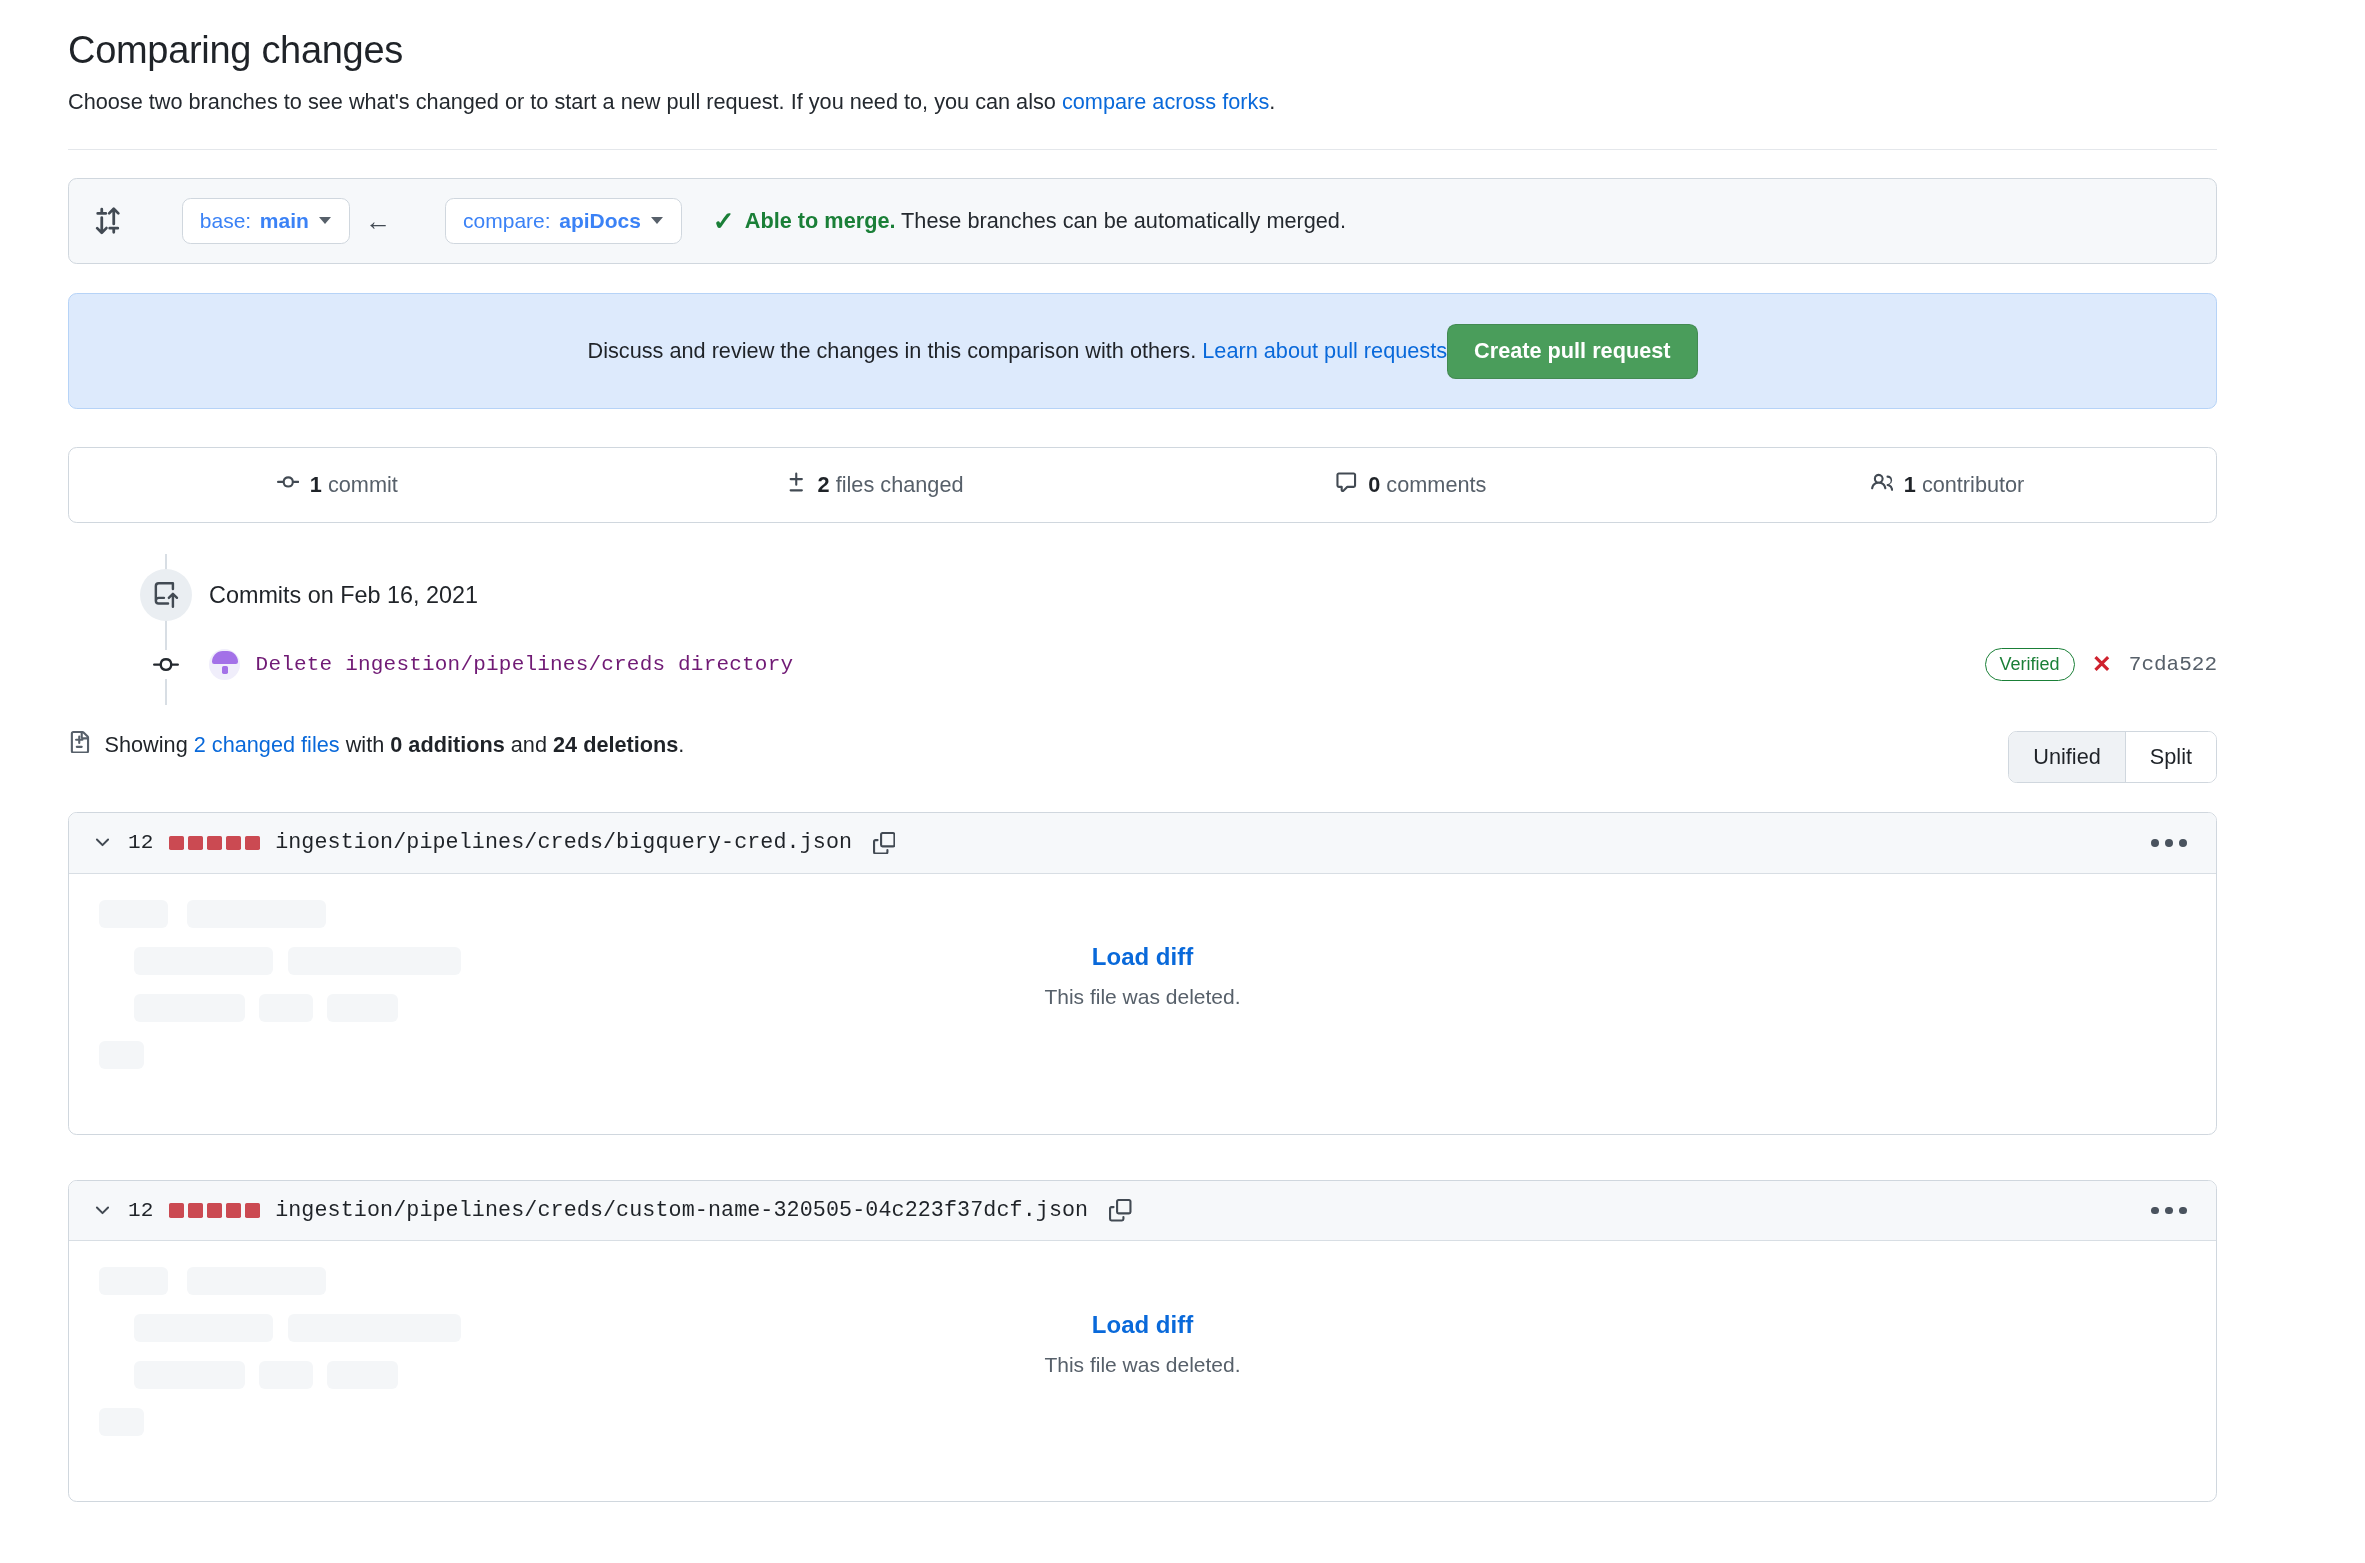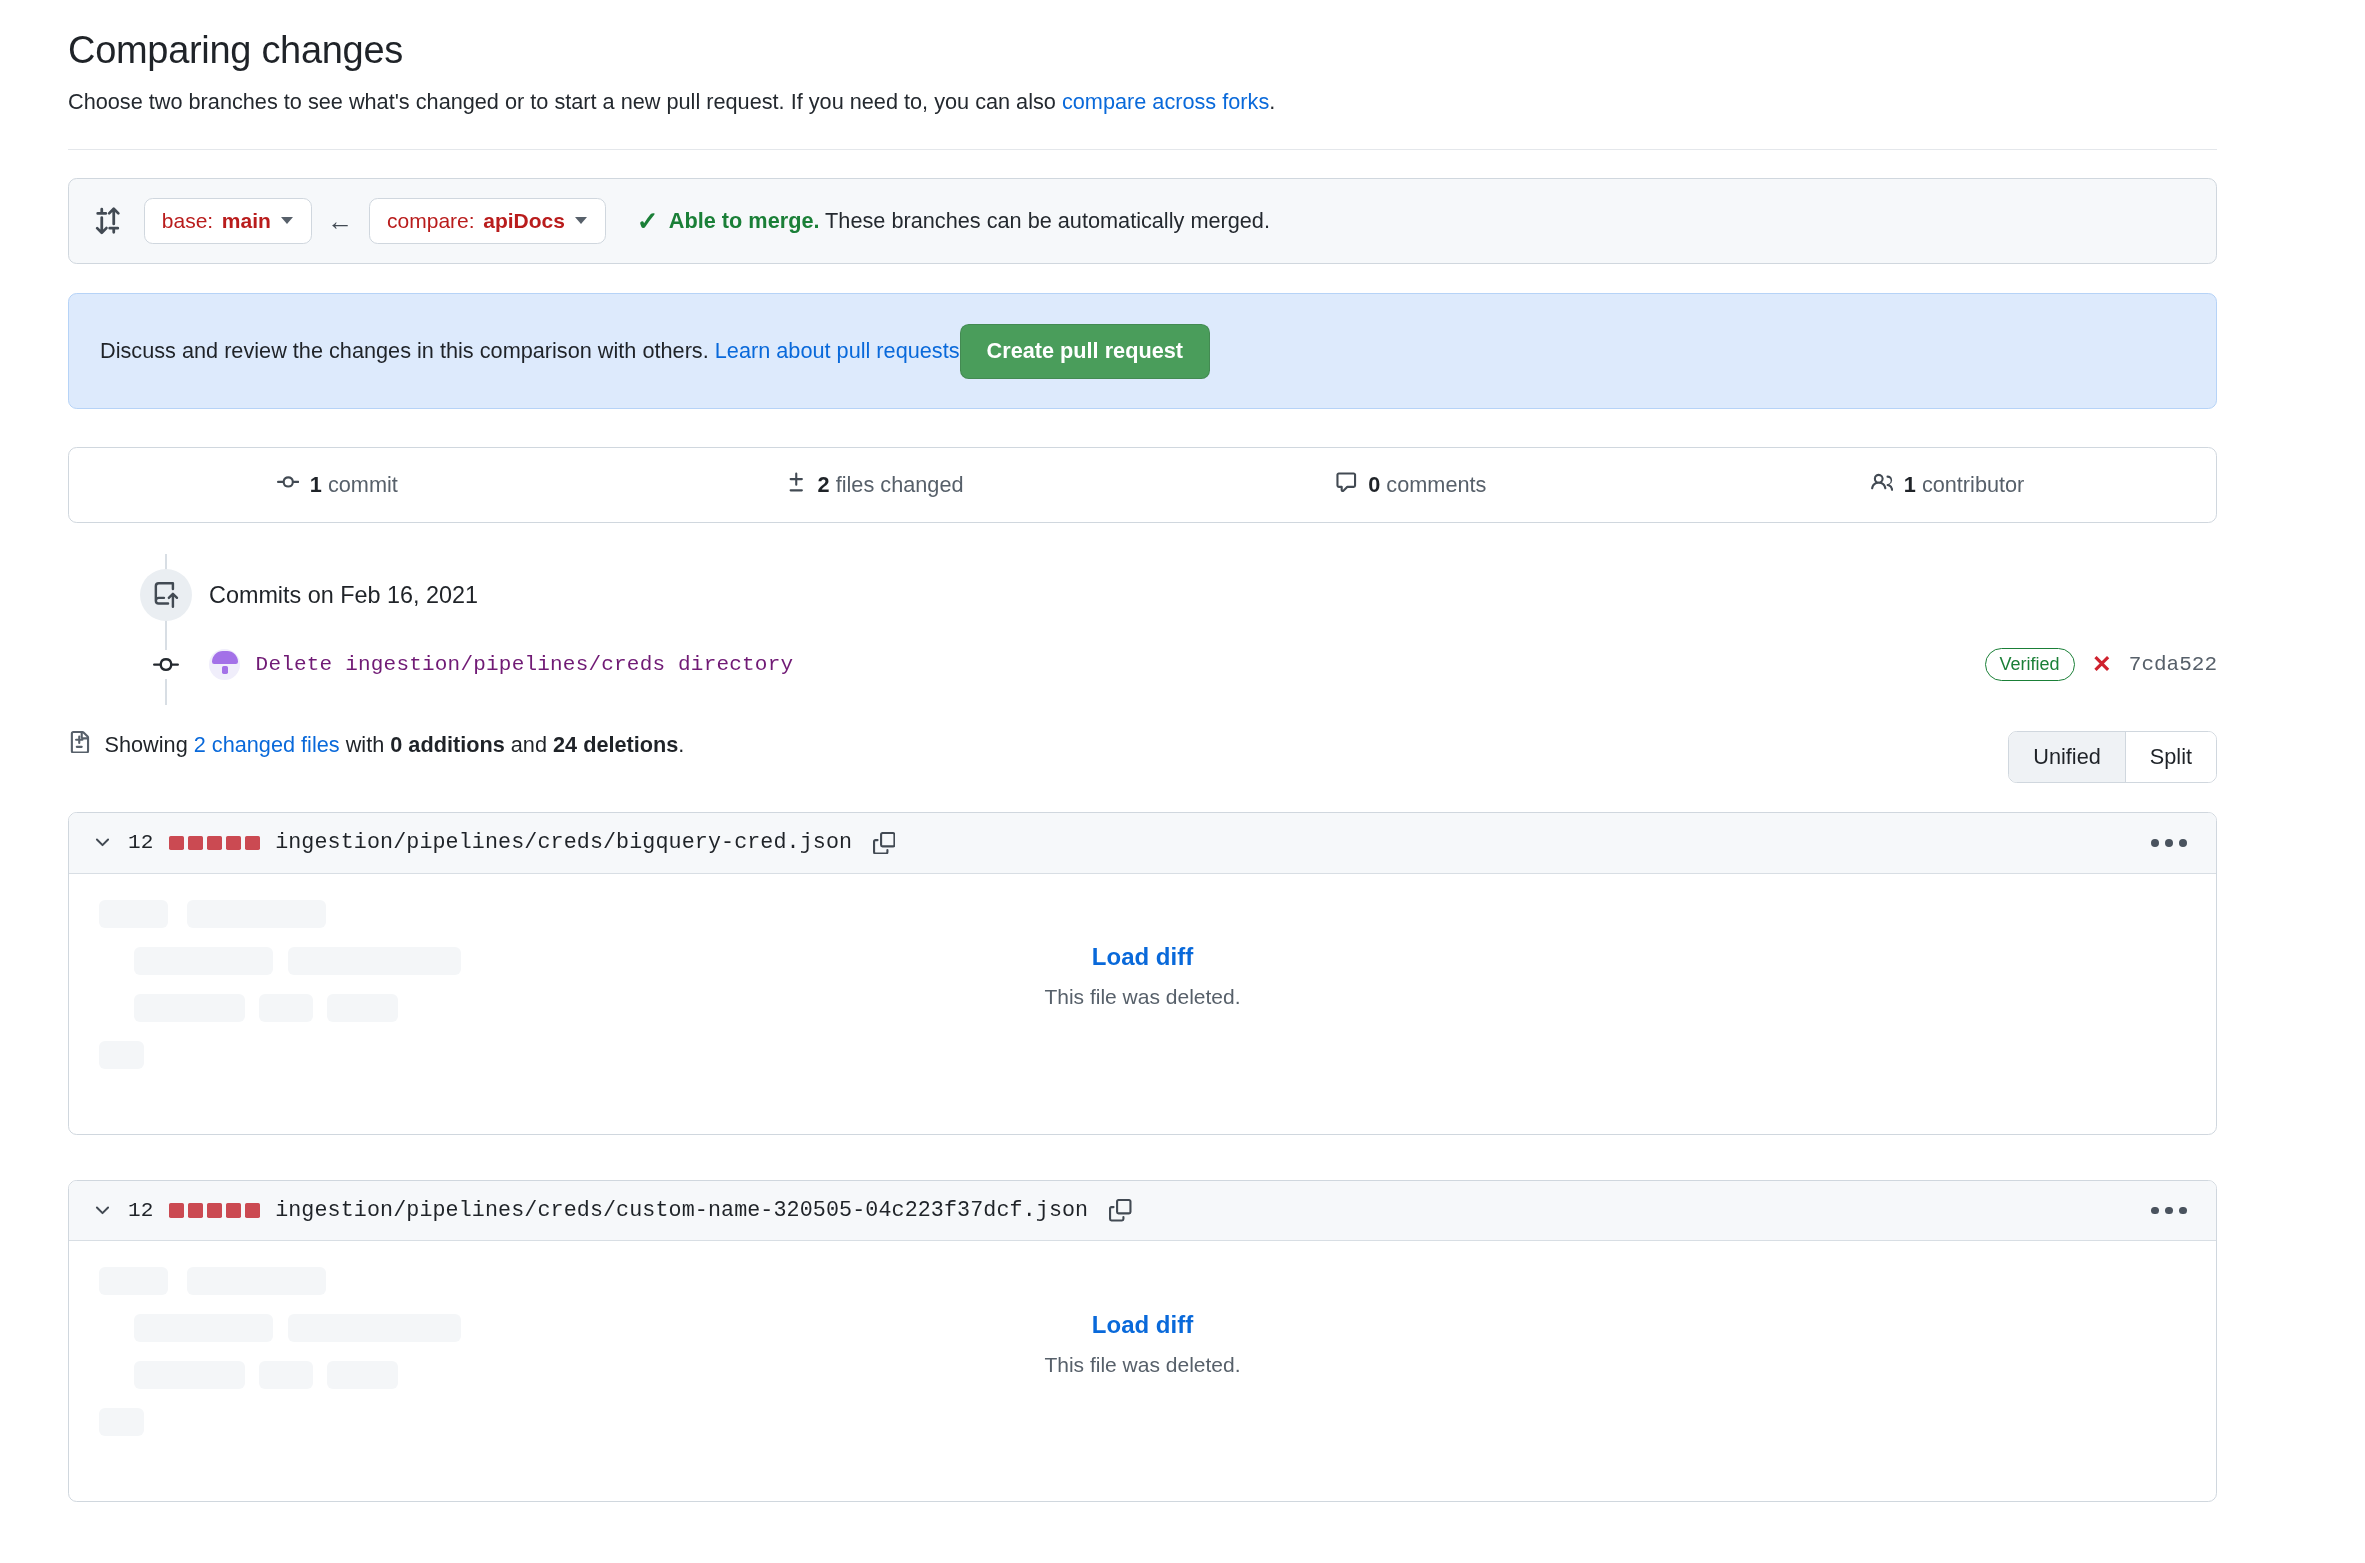--- a/index.html
+++ b/index.html
@@ -78,23 +78,24 @@
   .branch-btn{
     display:inline-flex;
     align-items:center;
     gap:8.7px;
     background:#fff;
     border:0.9px solid var(--border);
     border-radius:8.7px;
     padding:11.3px 17.3px;
     font-size:21px;
     line-height:1;
-    color:#b91c1c;
+    color:#3b82f6;
     cursor:pointer;
     white-space:nowrap;
+    margin-left:38px;
   }
   .branch-btn .bold{font-weight:700;}
   .caret{
     width:0;height:0;
     border-left:6px solid transparent;
     border-right:6px solid transparent;
     border-top:7px solid #57606a;
     display:inline-block;
     margin-left:1.7px;
   }
@@ -118,21 +119,21 @@
     font-size:26px;
     line-height:1;
     font-weight:700;
   }
   .merge-ok-text{color:var(--success);font-weight:700;}
 
   
   .banner{
     display:flex;
     align-items:center;
-    justify-content:flex-start;
+    justify-content:center;
     background:var(--banner-bg);
     border:0.9px solid var(--banner-border);
     border-radius:8.7px;
     padding:29.5px 31px;
     margin-bottom:38px;
   }
   .banner-text{font-size:21.7px;color:#1f2328;}
   .btn-primary{
     background:var(--btn-green);
     border:0.9px solid rgba(27,31,36,.15);

